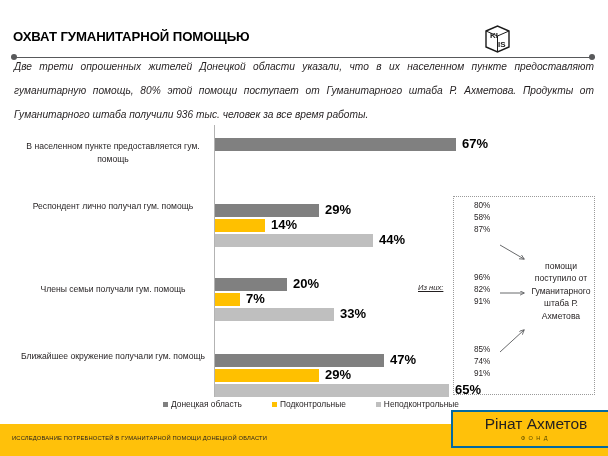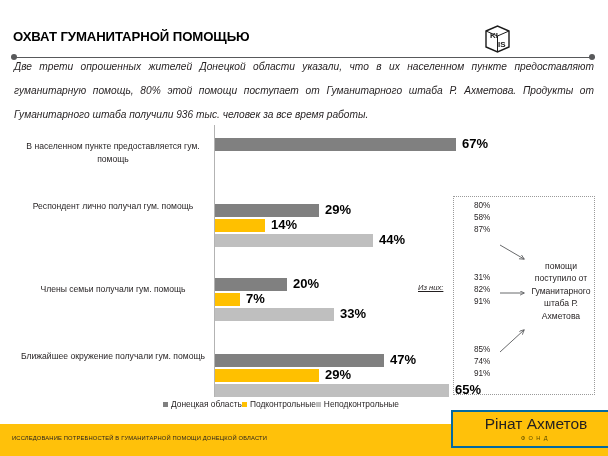--- a/index.html
+++ b/index.html
@@ -187,20 +187,21 @@
     width: 608px; height: 456px;
     pointer-events: none;
   }
 
   
   #legend {
     position: absolute;
     left: 163px; top: 399px;
     display: flex;
     align-items: flex-end;
+    gap: 30px;
   }
   .legend-item { display: flex; align-items: center; gap: 3px; }
   .legend-swatch { width: 5px; height: 5px; display: inline-block; }
   .legend-swatch.s-donetsk { background: #808080; }
   .legend-swatch.s-controlled { background: #ffc000; }
   .legend-swatch.s-uncontrolled { background: #bfbfbf; }
   .legend-label {
     font-size: 8.4px;
     color: #231f20;
     white-space: nowrap;
@@ -334,21 +335,21 @@
 
 <div id="callout-box"></div>
 <div id="callout-prefix">Из них:</div>
 
 <div id="callout-stack-1" class="callout-stack">
   <div>80%</div>
   <div>58%</div>
   <div>87%</div>
 </div>
 <div id="callout-stack-2" class="callout-stack">
-  <div>31%</div>
+  <div>96%</div>
   <div>82%</div>
   <div>91%</div>
 </div>
 <div id="callout-stack-3" class="callout-stack">
   <div>85%</div>
   <div>74%</div>
   <div>91%</div>
 </div>
 
 <div id="callout-note">помощи поступило от Гуманитарного штаба Р. Ахметова</div>

